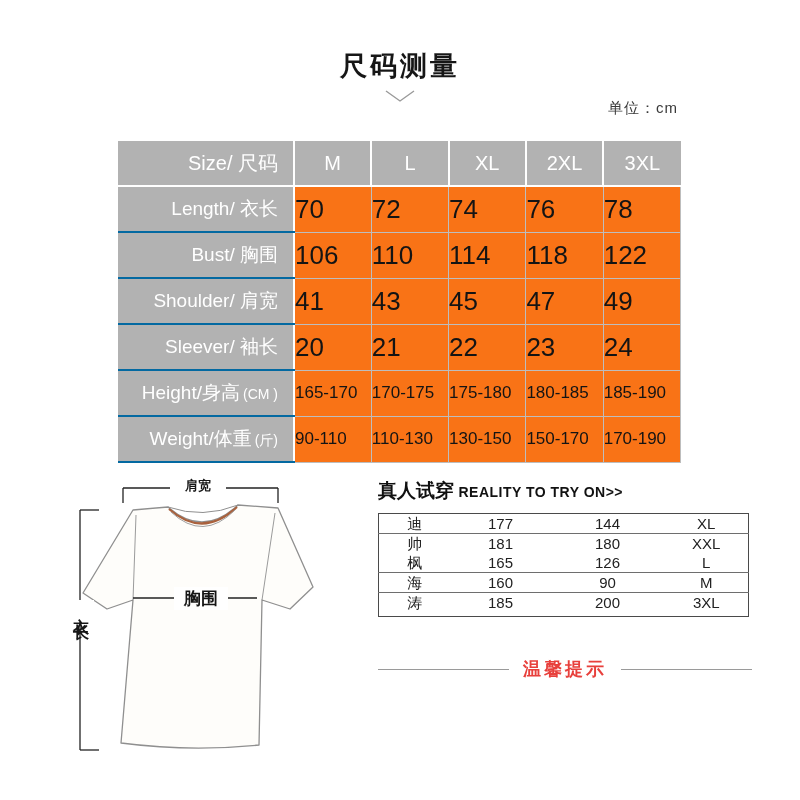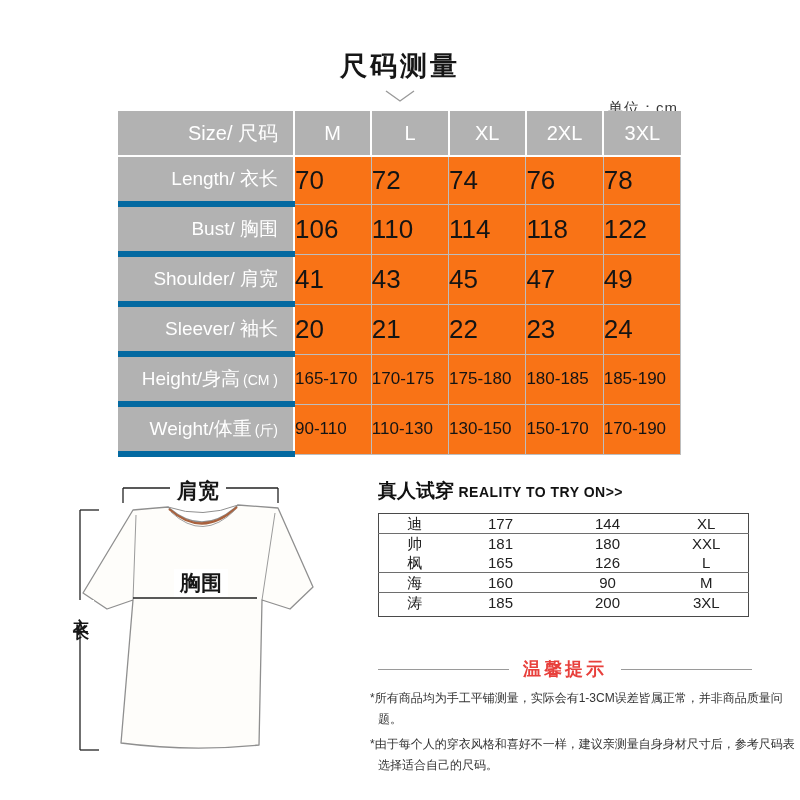--- a/index.html
+++ b/index.html
@@ -6,38 +6,38 @@
   .page{position:relative;width:800px;height:800px;background:#fff;overflow:hidden;
         font-family:"Liberation Sans","DejaVu Sans",sans-serif;color:var(--text-dark,#1a1a1a);border-radius:17px;}
 
   
   .title{position:absolute;top:48px;left:0;width:100%;text-align:center;
          font-size:27px;font-weight:700;letter-spacing:3px;color:#161616;}
   .chevron{position:absolute;top:89px;left:385px;}
   .unit{position:absolute;top:99px;right:122px;font-size:15px;color:#3a3a3a;letter-spacing:1px;}
 
   
-  .size-table{position:absolute;left:118px;top:111px;width:563px;border-collapse:collapse;table-layout:fixed;}
+  .size-table{position:absolute;left:118px;top:141px;width:563px;border-collapse:collapse;table-layout:fixed;}
   .size-table th,.size-table td{height:44px;padding:0;vertical-align:middle;}
   .size-table th.lbl{background:var(--table-gray,#b2b2b2);color:#fff;text-align:right;
          padding-right:15px;font-size:19px;font-weight:400;
-         border-bottom:6px solid #0369a1;border-right:2px solid #fff;}
+         border-bottom:2px solid #0369a1;border-right:2px solid #fff;}
   .size-table tr.head th{background:var(--table-gray,#b2b2b2);color:#fff;font-size:20px;font-weight:400;
          border-left:2px solid #fff;border-bottom:2px solid #fff;}
   .size-table tr.head th.lbl{border-left:none;}
   .size-table td{background:#f97316;border:1px solid #bdbdbd;text-align:left;
          font-size:26px;color:#141414;}
   .size-table tr.small td{font-size:17px;margin-left:32px;}
   .sfx{font-size:14px;margin-left:3px;}
 
   
   .diagram-svg{position:absolute;left:35px;top:462px;}
   .diag-label{position:absolute;background:#fff;font-weight:700;color:#161616;text-align:center;}
-  #lbl-shoulder{left:170px;top:477px;width:56px;font-size:21px;}
-  #lbl-bust{left:174px;top:569px;width:54px;font-size:21px;text-align:center;}
+  #lbl-shoulder{left:170px;top:477px;width:56px;font-size:13px;}
+  #lbl-bust{left:174px;top:587px;width:54px;font-size:17px;text-align:center;}
   #lbl-length{left:67px;top:600px;font-size:16px;writing-mode:vertical-rl;letter-spacing:6px;padding:5px 3px;}
 
   
   .tryon-title{position:absolute;left:378px;top:478px;white-space:nowrap;}
   .tryon-title .cn{font-size:19px;font-weight:700;color:#111;}
   .tryon-title .en{font-size:14px;font-weight:700;color:#111;letter-spacing:.5px;}
   .tryon-table{position:absolute;left:378px;top:513px;width:370px;border:1px solid #4a4a4a;
          border-collapse:collapse;table-layout:fixed;}
   .tryon-table th{font-size:15px;font-weight:700;color:#111;padding:5px 0 2px 0;text-align:center;}
   .tryon-table td{font-size:15px;color:#222;text-align:center;padding:0;height:19px;line-height:19px;}
@@ -202,19 +202,14 @@
       <td>3XL</td>
     </tr>
   </tbody>
     </table>
 
   <div class="tips-row">
     <span class="rule"></span>
     <span class="tips-title">温馨提示</span>
     <span class="rule"></span>
   </div>
-  <div class="notes">
-    <p class="note">*所有商品均为手工平铺测量，实际会有1-3CM误差皆属正常，并非商品质量问题。</p>
-    <p class="note">*由于每个人的穿衣风格和喜好不一样，建议亲测量自身身材尺寸后，参考尺码表
-选择适合自己的尺码。</p>
-  </div>
 
 </div>
 
 </body></html>

